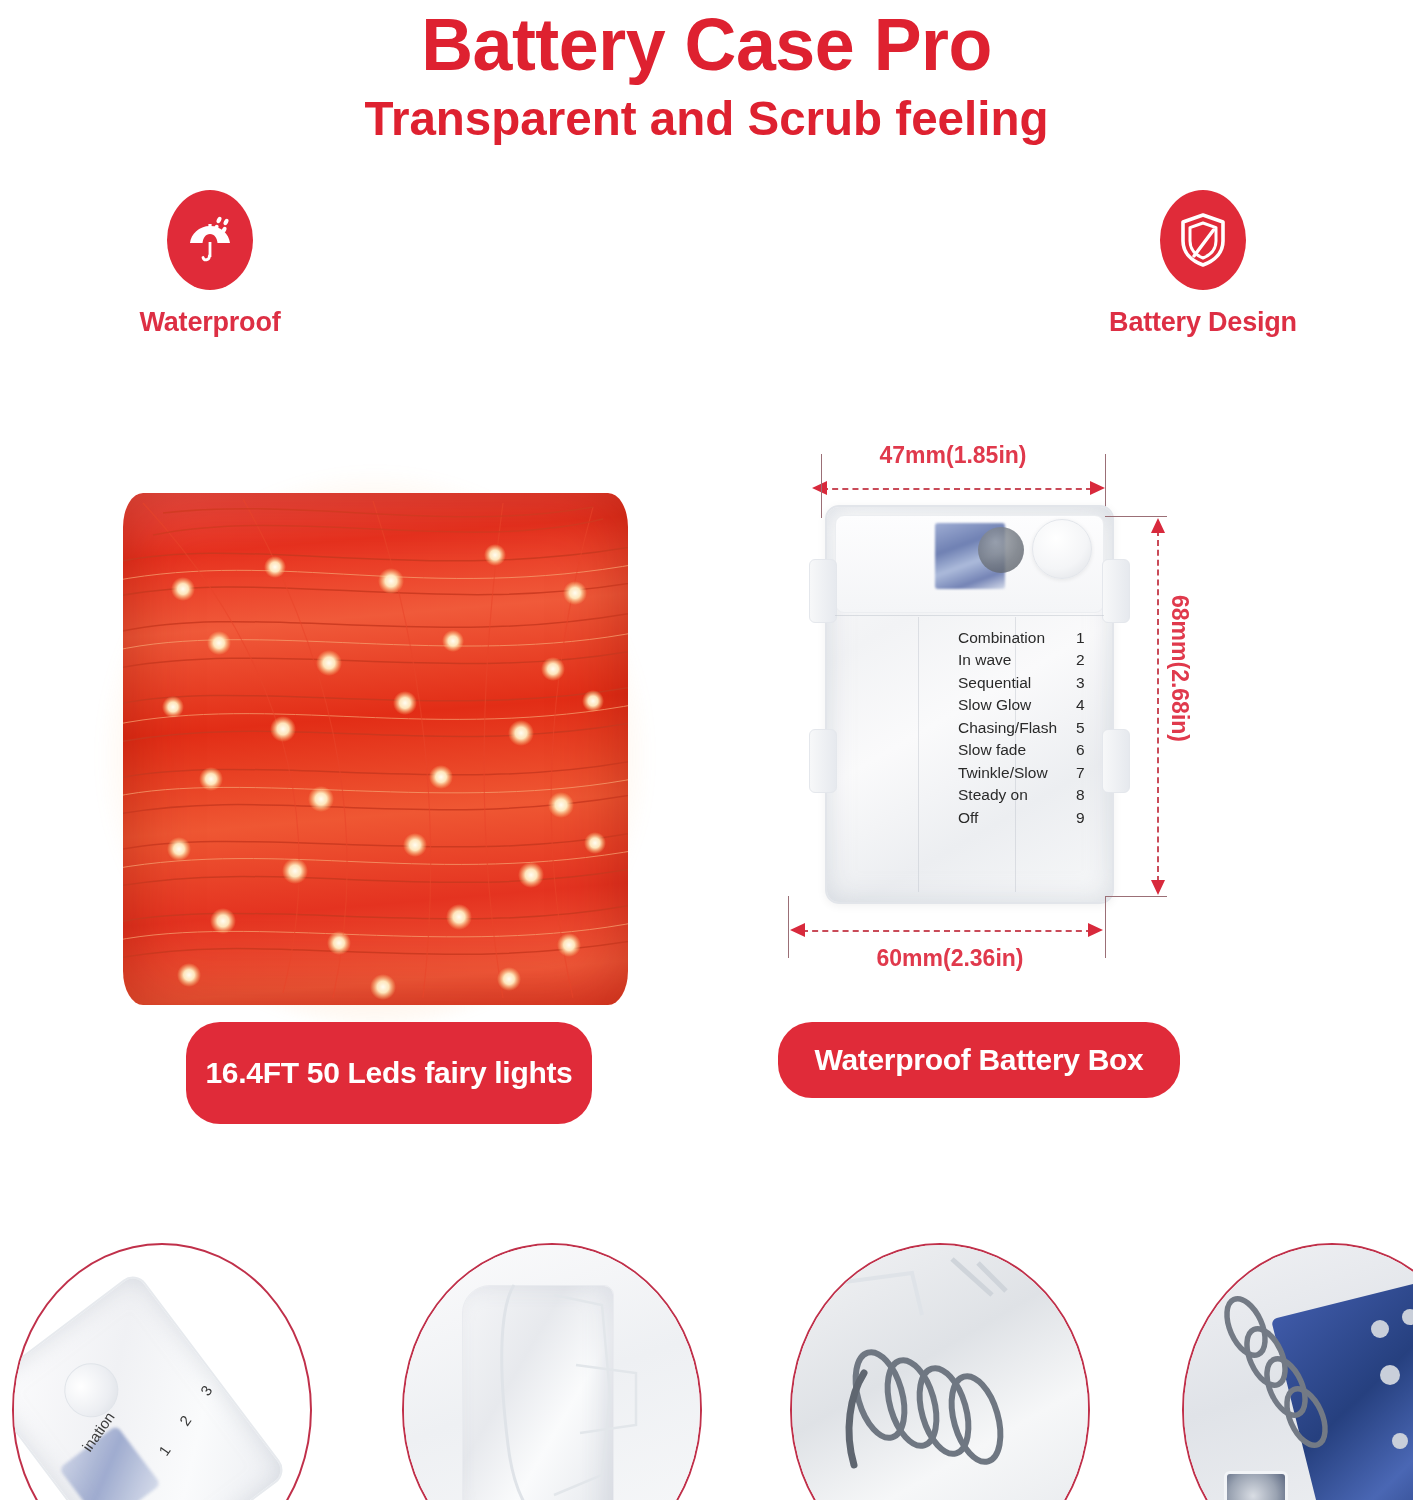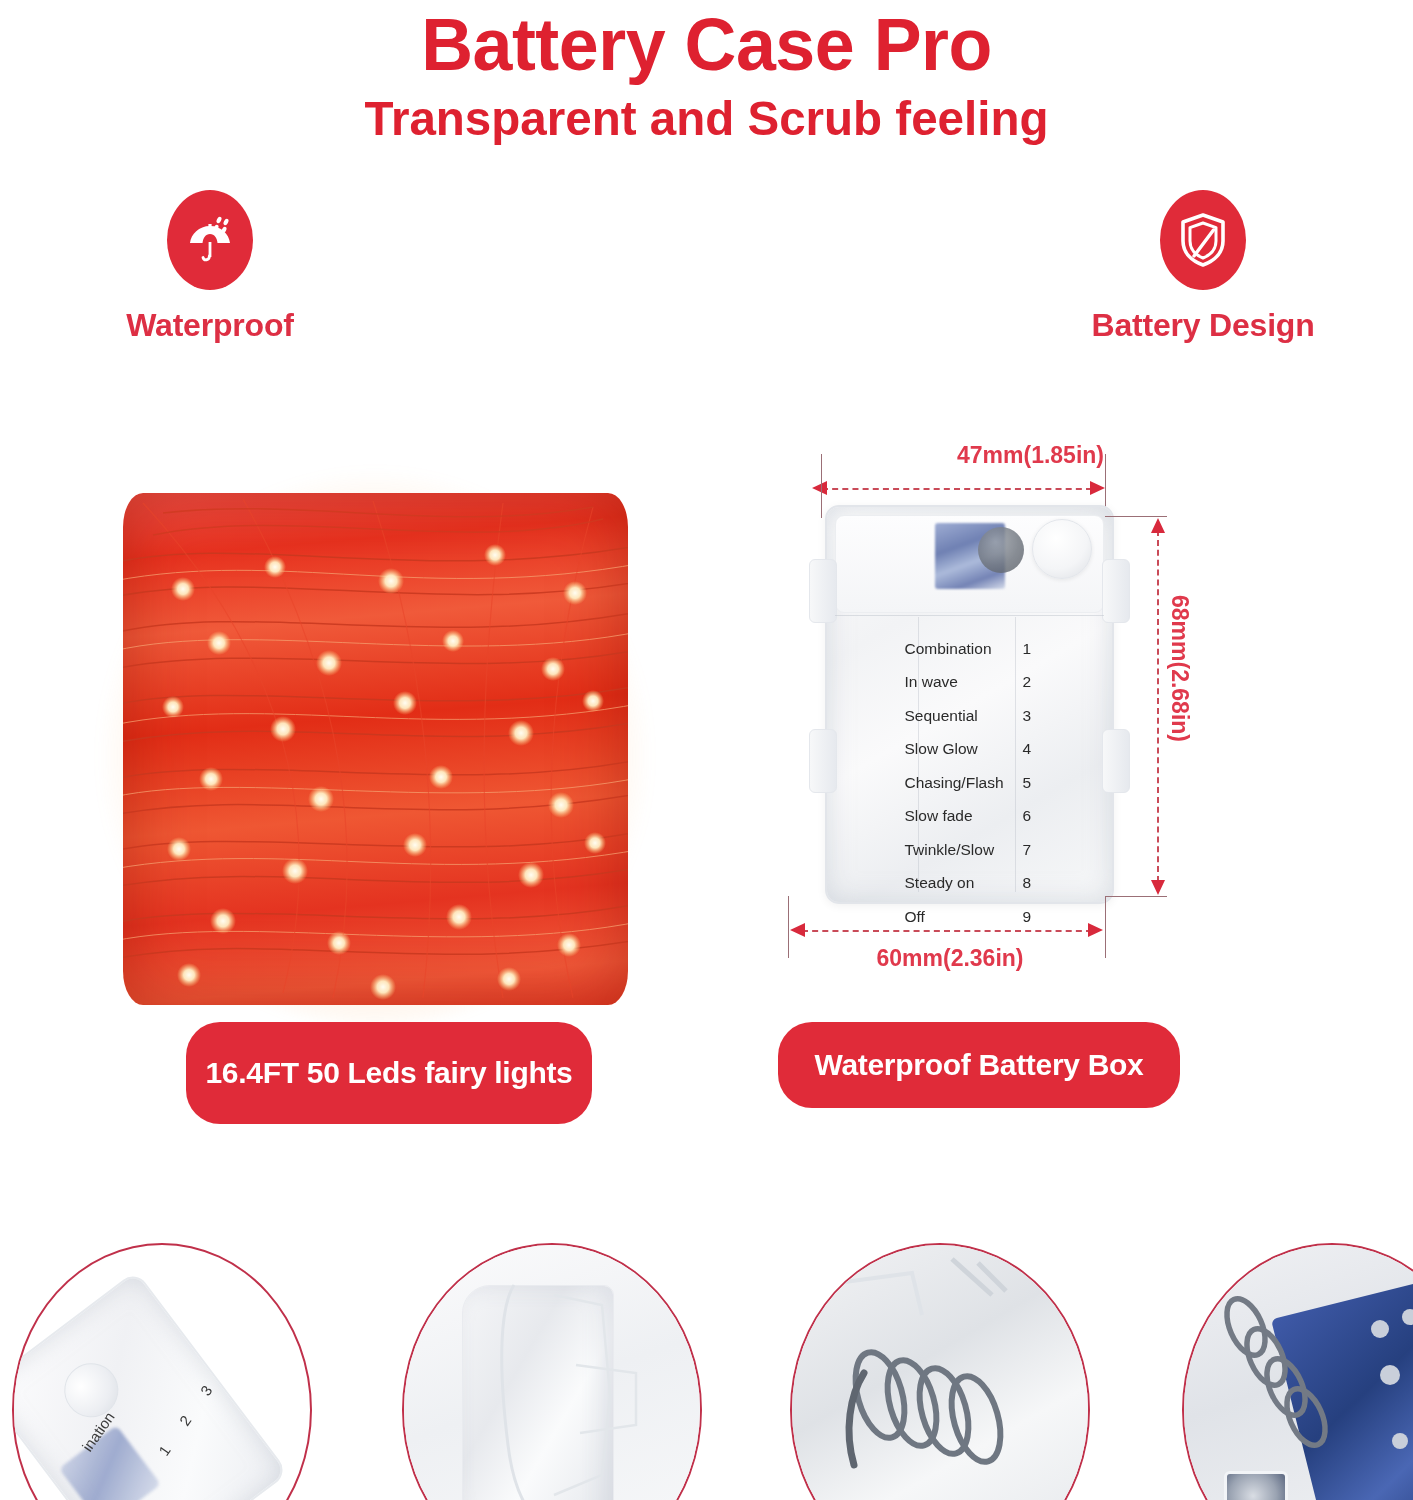--- a/index.html
+++ b/index.html
@@ -35,21 +35,21 @@
   .feature{
     display:flex;flex-direction:column;align-items:center;
     width:300px;
   }
   .feat-badge{
     width:86px;height:100px;border-radius:50%;
     background:#E02B39;display:flex;align-items:center;justify-content:center;
     margin-bottom:16px;
   }
   .feat-label{
-    font-size:32px;font-weight:bold;color:#DD2F44;
+    font-size:27px;font-weight:bold;color:#DD2F44;
     text-align:center;line-height:1.22;letter-spacing:-0.2px;
   }
 
   
   .product-row{position:absolute;top:430px;left:0;width:1413px;height:760px;}
 
   
   .lights-wrap{
     position:absolute;left:95px;top:35px;width:560px;height:560px;
   }
@@ -116,21 +116,21 @@
     position:absolute;left:8px;right:8px;height:1px;background:rgba(190,195,204,.5);
   }
   .seam-v{
     position:absolute;top:110px;bottom:10px;width:1px;background:rgba(190,195,204,.45);
   }
 
   .modes{
     position:absolute;left:24px;top:120px;right:14px;
     font-size:15.5px;color:#2a2a2a;line-height:1.45;
   }
-  .mode-row{display:flex;justify-content:center;margin-top:11px;}
+  .mode-row{display:flex;justify-content:flex-end;}
   .mode-name{width:118px;}
   .mode-num{width:22px;text-align:left;}
 
   
   .dim-red{color:#E0394C;font-weight:bold;font-size:23px;}
   .guide{position:absolute;background:#9b6f76;}
   .dimline{
     position:absolute;height:0;border-top:2px dashed #C94A58;
   }
   .dimline-v{
@@ -341,21 +341,21 @@
             <circle cx="66" cy="482" r="12" fill="url(#led)"></circle>
             <circle cx="260" cy="494" r="13" fill="url(#led)"></circle>
             <circle cx="386" cy="486" r="12" fill="url(#led)"></circle>
           </g>
         </svg>
       </div>
     </div>
 
     <div class="box-area">
 
-      <div class="dim-label-top" style="top:12px;left:42px;width:302px;text-align:right;">
+      <div class="dim-label-top" style="top:12px;left:42px;width:302px;">
         <span class="dim-red">47mm(1.85in)</span>
       </div>
       <div class="dimline" style="left:62px;top:58px;width:270px;"></div>
       <div class="arrow-l" style="left:52px;top:51px;"></div>
       <div class="arrow-r" style="left:330px;top:51px;"></div>
       <div class="guide" style="left:61px;top:24px;width:1px;height:64px;"></div>
       <div class="guide" style="left:345px;top:24px;width:1px;height:64px;"></div>
 
       <div class="bbox">
         <div class="bbox-lid"></div>
@@ -428,21 +428,21 @@
         <span class="dim-red">60mm(2.36in)</span>
       </div>
 
     </div>
   </div>
 
   <div class="pill" style="left:186px;top:1022px;width:406px;height:102px;">
     <span class="pill-main">16.4FT 50 Leds fairy lights</span>
   </div>
 
-  <div class="pill" style="left:778px;top:1022px;width:402px;height:86px;">
+  <div class="pill" style="left:778px;top:1022px;width:402px;height:76px;">
     <span class="pill-main">Waterproof Battery Box</span>
   </div>
 
   <div class="details">
 
     <div class="oval" style="left:12px;top:0;">
       <div class="oval-inner">
         <div class="tilt-case">
           <div class="tilt-btn"></div>
           <div class="tilt-pcb"></div>

